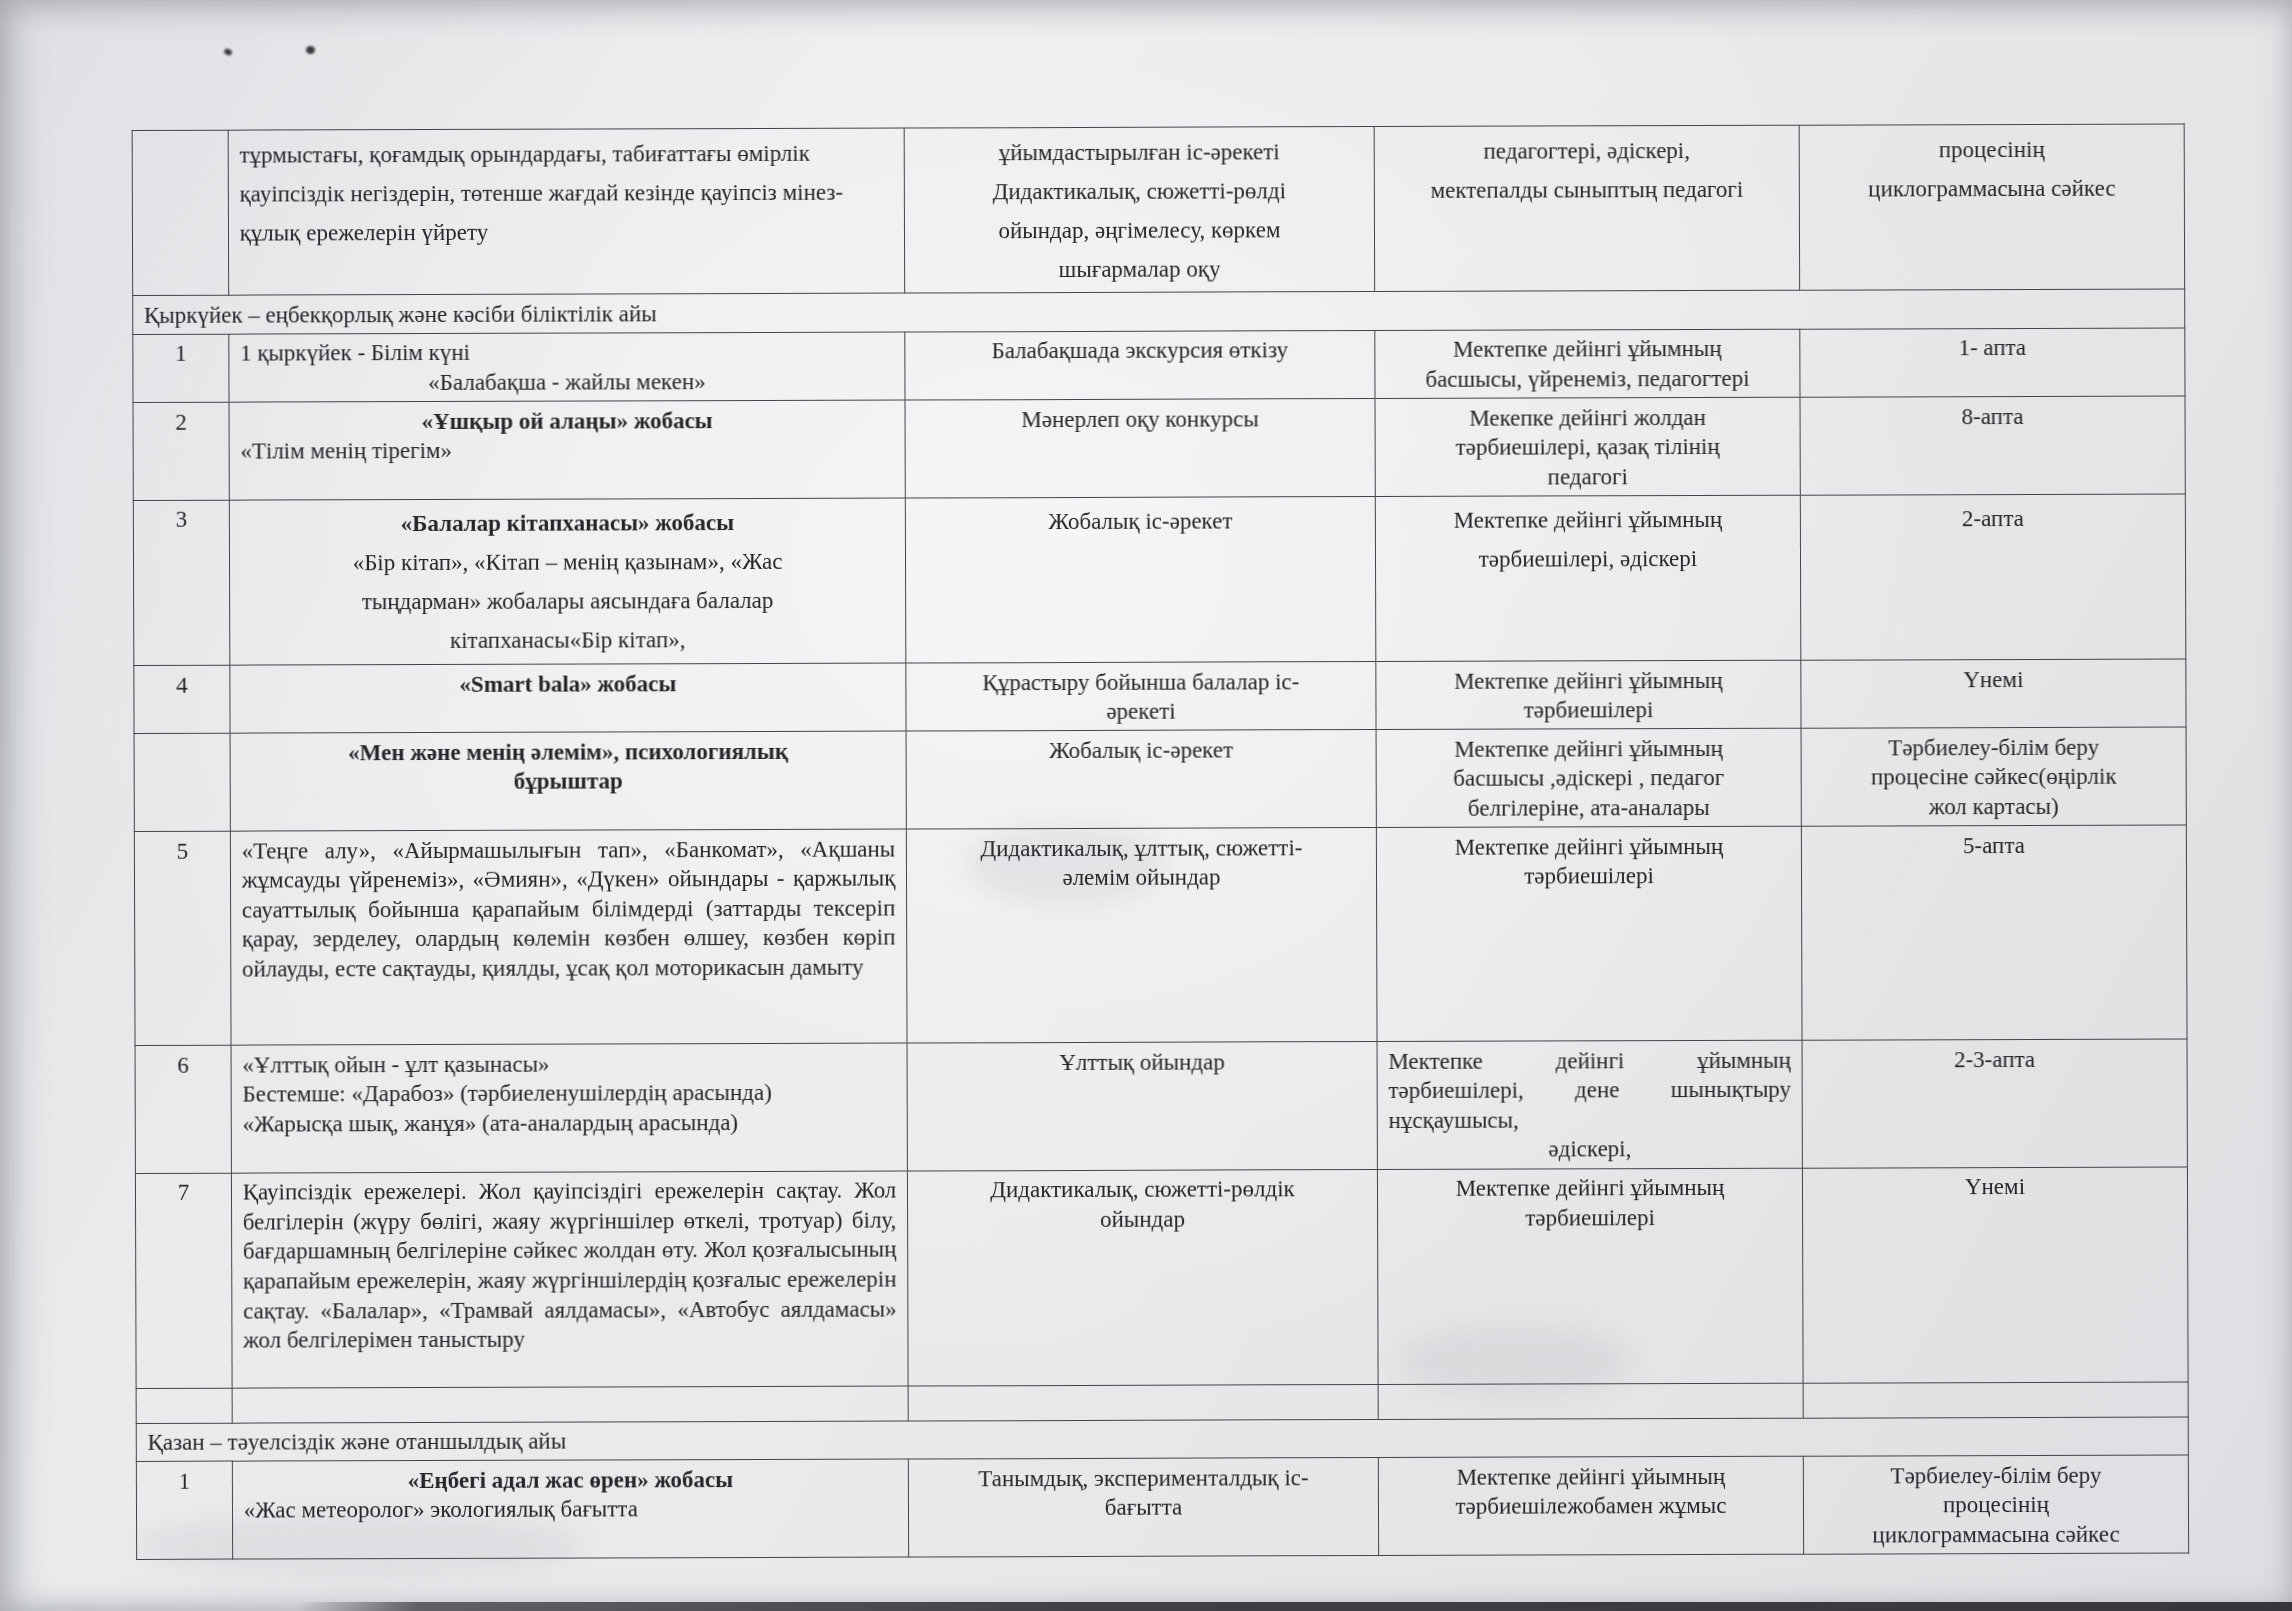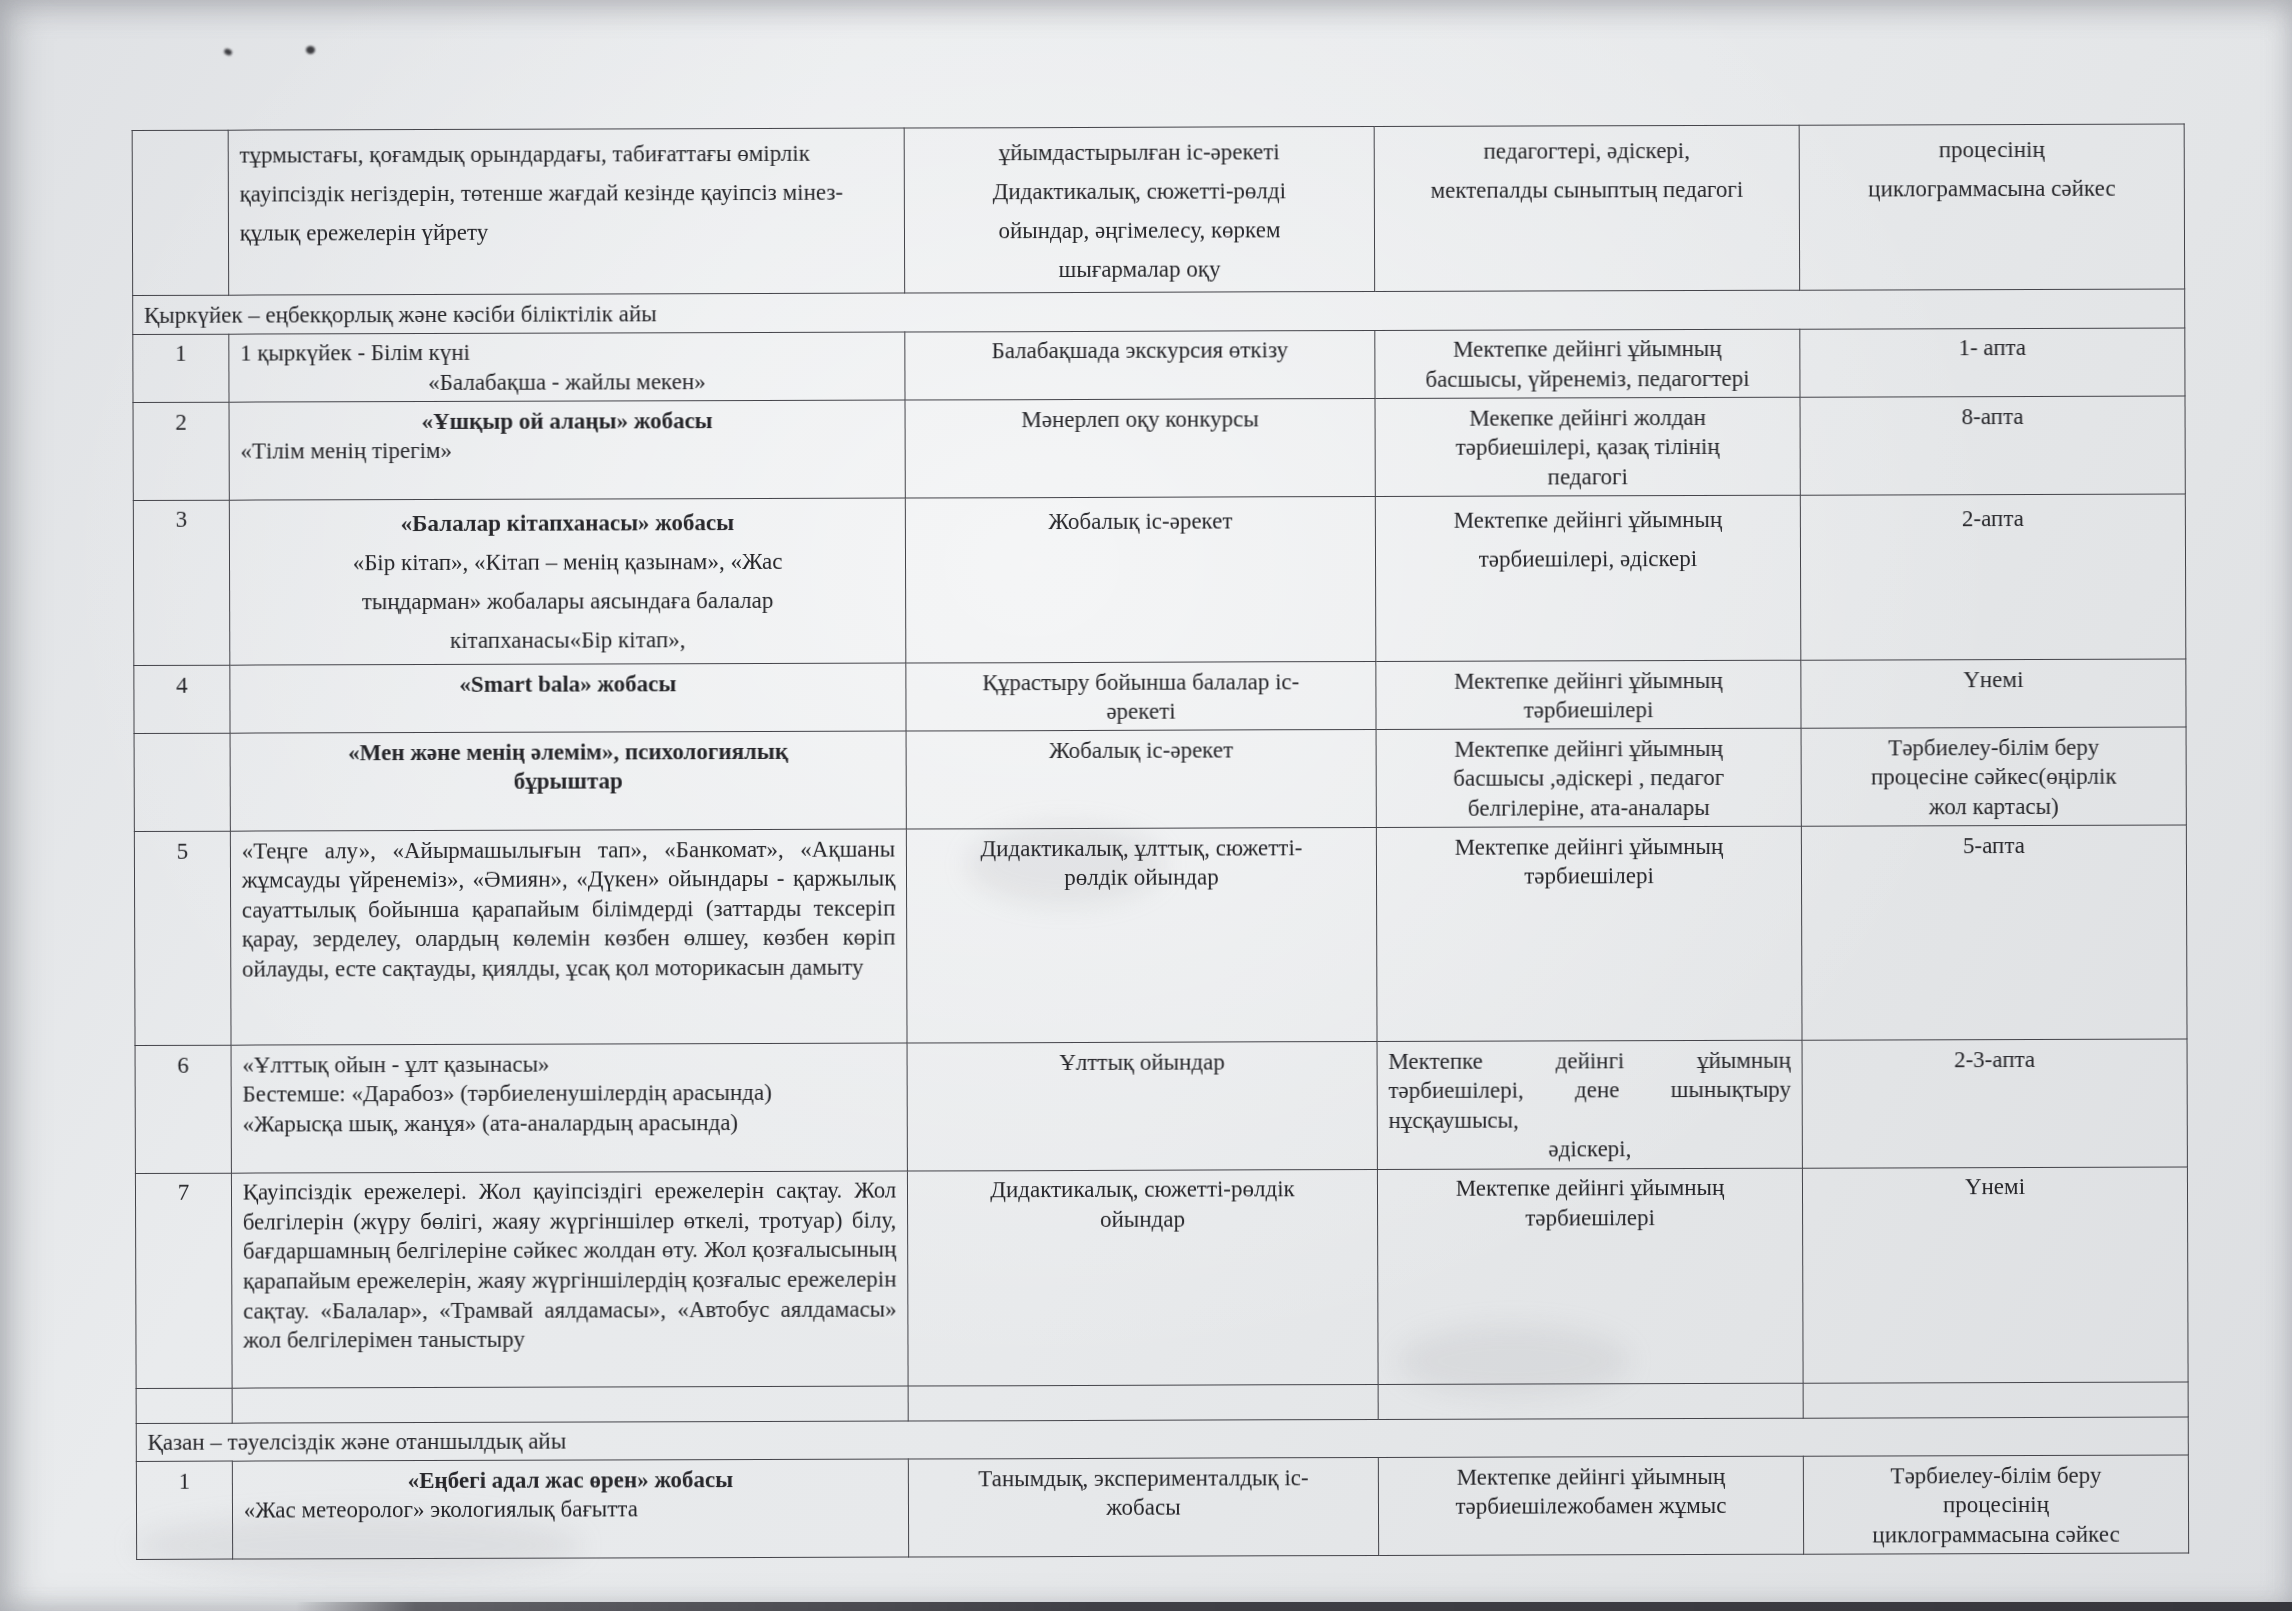--- a/index.html
+++ b/index.html
@@ -191,21 +191,21 @@
             <div class="line a-center">жол картасы)</div>
           </td>
         </tr>
         <tr style="height: 214px;">
           <td class="num-cell">5</td>
           <td class="cell cell-content">
             <div class="line a-justify">«Теңге алу», «Айырмашылығын тап», «Банкомат», «Ақшаны жұмсауды үйренеміз», «Әмиян», «Дүкен» ойындары - қаржылық сауаттылық бойынша қарапайым білімдерді (заттарды тексеріп қарау, зерделеу, олардың көлемін көзбен өлшеу, көзбен көріп ойлауды, есте сақтауды, қиялды, ұсақ қол моторикасын дамыту</div>
           </td>
           <td class="cell cell-activity">
             <div class="line a-center">Дидактикалық, ұлттық, сюжетті-</div>
-            <div class="line a-center">рөлдік ойындар</div>
+            <div class="line a-center">әлемім ойындар</div>
           </td>
           <td class="cell cell-responsible">
             <div class="line a-center">Мектепке дейінгі ұйымның</div>
             <div class="line a-center">тәрбиешілері</div>
           </td>
           <td class="cell cell-timing">
             <div class="line a-center">5-апта</div>
           </td>
         </tr>
         <tr style="height: 126px;">
@@ -254,21 +254,21 @@
           <td colspan="5" class="section-cell">Қазан – тәуелсіздік және отаншылдық айы</td>
         </tr>
         <tr style="height: 91px;">
           <td class="num-cell">1</td>
           <td class="cell cell-content">
             <div class="line a-center bold">«Еңбегі адал жас өрен» жобасы</div>
             <div class="line a-left">«Жас метеоролог» экологиялық бағытта</div>
           </td>
           <td class="cell cell-activity">
             <div class="line a-center">Танымдық, эксперименталдық іс-</div>
-            <div class="line a-center">жобасы</div>
+            <div class="line a-center">бағытта</div>
           </td>
           <td class="cell cell-responsible">
             <div class="line a-center">Мектепке дейінгі ұйымның</div>
             <div class="line a-center">тәрбиешілежобамен жұмыс</div>
           </td>
           <td class="cell cell-timing">
             <div class="line a-center">Тәрбиелеу-білім беру</div>
             <div class="line a-center">процесінің</div>
             <div class="line a-center">циклограммасына сәйкес</div>
           </td>

